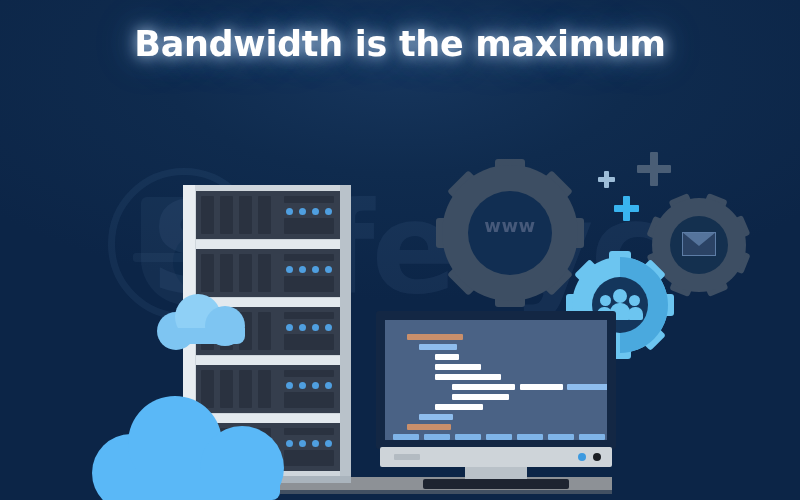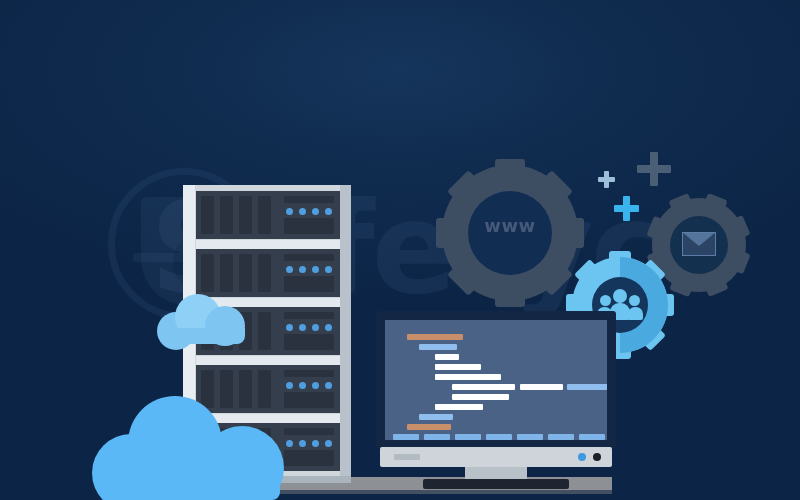--- a/index.html
+++ b/index.html
@@ -216,20 +216,21 @@
 <div id="stage">
 
   <div class="wm" id="wm-shield">
     <div id="wm-shield-inner"></div>
     <div id="wm-shield-cut"></div>
     <div id="wm-shield-bar"></div>
   </div>
   <div class="wm" id="wm-text">Safetyc</div>
 
   <div id="headline">
+    <span class="ln">Bandwidth is the maximum</span>
   </div>
 
   <div class="gear" id="gear-www">
     <div class="tooth" style="transform:rotate(0deg)"></div>
     <div class="tooth" style="transform:rotate(45deg)"></div>
     <div class="tooth" style="transform:rotate(90deg)"></div>
     <div class="tooth" style="transform:rotate(135deg)"></div>
     <div class="disc"></div>
     <div class="hub"></div>
     <div id="gear-www-text">www</div>

